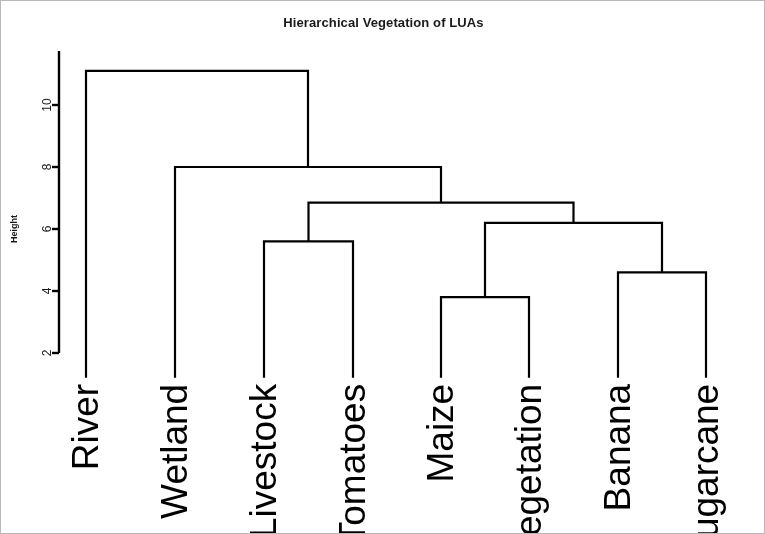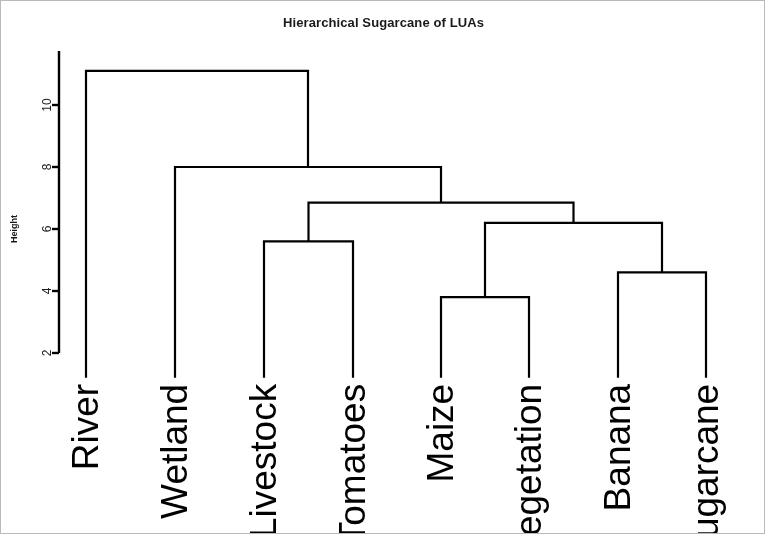--- a/index.html
+++ b/index.html
@@ -64,21 +64,21 @@
     font-family: "Liberation Sans", sans-serif;
     font-size: 37px;
     fill: #000000;
   }
 </style>
 </head>
 <body>
 
 <div id="page">
 
-  <div id="plot-title">Hierarchical Sugarcane of LUAs</div>
+  <div id="plot-title">Hierarchical Vegetation of LUAs</div>
 
   <svg id="chart-svg" width="765" height="534">
 
     <g id="axis-group">
         <line x1="58" y1="50" x2="58" y2="352" class="axis-line"></line>
       </g>
     <g id="ticks-group">
         <line x1="58" y1="352" x2="51" y2="352" class="tick-line"></line>
         <text x="46" y="352" class="tick-label" text-anchor="middle" dominant-baseline="central" transform="rotate(-90 46 352)">2</text>
         <line x1="58" y1="290" x2="51" y2="290" class="tick-line"></line>

